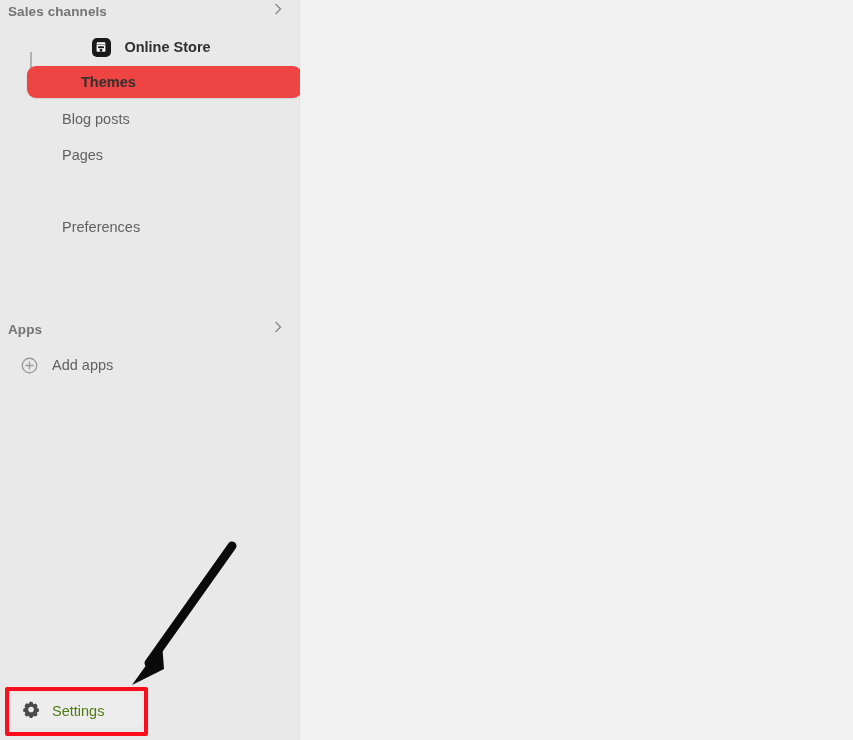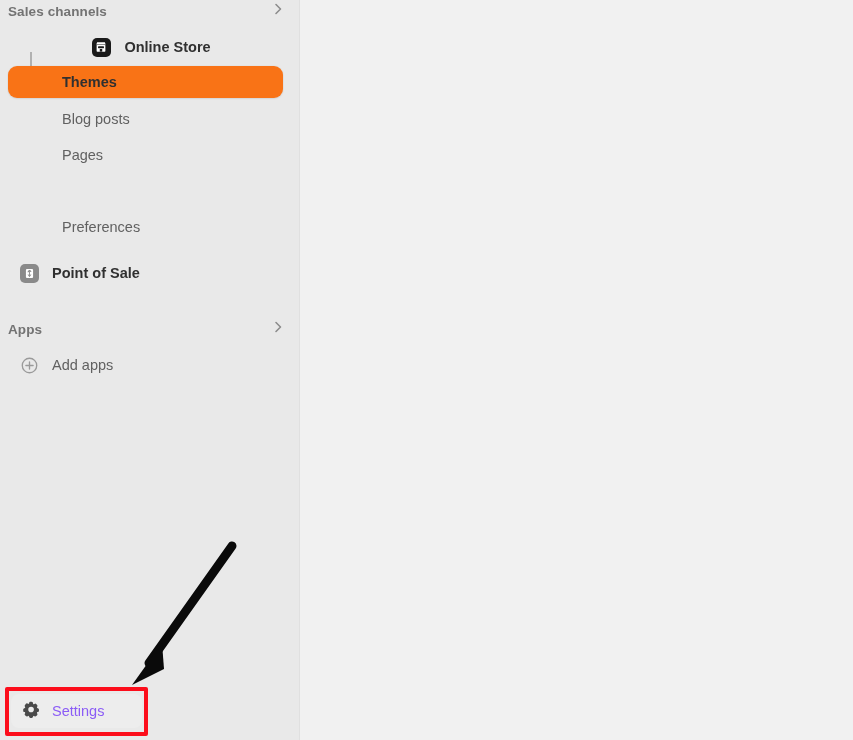--- a/index.html
+++ b/index.html
@@ -81,22 +81,23 @@
     font-size: 14.5px;
     color: #616161;
     margin-left: 12px;
     white-space: nowrap;
   }
   .nav-row.top-level .txt {
     color: #303030;
     font-weight: 600;
   }
   .nav-row.active {
-    background: #f97316;
+    background: #ef4444;
     box-shadow: 0 1px 2px rgba(0,0,0,0.07), 0 0 0 1px rgba(0,0,0,0.02);
+    margin-left: 19px;
   }
   .nav-row.active .txt {
     color: #303030;
     font-weight: 700;
   }
   .nav-row.sub .txt {
     margin-left: 0;
     padding-left: 44px;
   }
   .nav-row.sub.active .txt {
@@ -133,21 +134,21 @@
     height: 34px;
     display: flex;
     align-items: center;
     padding-left: 10px;
     box-sizing: border-box;
     background: #ededed;
     border-radius: 8px;
   }
   #settings-btn .txt {
     font-size: 14.5px;
-    color: #8b5cf6;
+    color: #4d7c0f;
     margin-left: 12px;
   }
   #settings-highlight {
     position: absolute;
     left: 5px;
     top: 687px;
     width: 143px;
     height: 49px;
     border: 4px solid #fc0d1b;
     border-radius: 2px;
@@ -244,31 +245,20 @@
 
     <div class="nav-row sub" style="top:139px;">
       <span class="txt">Pages</span>
     </div>
 
 
     <div class="nav-row sub" style="top:211px;">
       <span class="txt">Preferences</span>
     </div>
 
-    <div class="nav-row top-level" style="top:257px;">
-      <span class="ico">
-        <span class="sq-icon gray">
-          <svg width="13" height="13" viewBox="0 0 16 16" aria-hidden="true">
-            <rect x="3.6" y="2.4" width="8.8" height="11.2" rx="1.3" fill="#ffffff"></rect>
-            <path d="M8 4.4 v7.2 M6.4 5.9 a1.6 1.6 0 0 1 3.2 0 a1.6 1.6 0 0 0 -3.2 0 M6.4 9.6 a1.6 1.6 0 0 0 3.2 0" fill="none" stroke="#8a8a8a" stroke-width="1.1" stroke-linecap="round"></path>
-          </svg>
-        </span>
-      </span>
-      <span class="txt">Point of Sale</span>
-    </div>
 
     <div class="section-head" style="top:315px;justify-content:space-between;">
       <span class="lbl">Apps</span>
       <span class="chev">
         <svg width="16" height="16" viewBox="0 0 16 16" aria-hidden="true">
           <path d="M6 3.5 L10.5 8 L6 12.5" fill="none" stroke="#8d8d8d" stroke-width="1.6" stroke-linecap="round" stroke-linejoin="round"></path>
         </svg>
       </span>
     </div>
 

